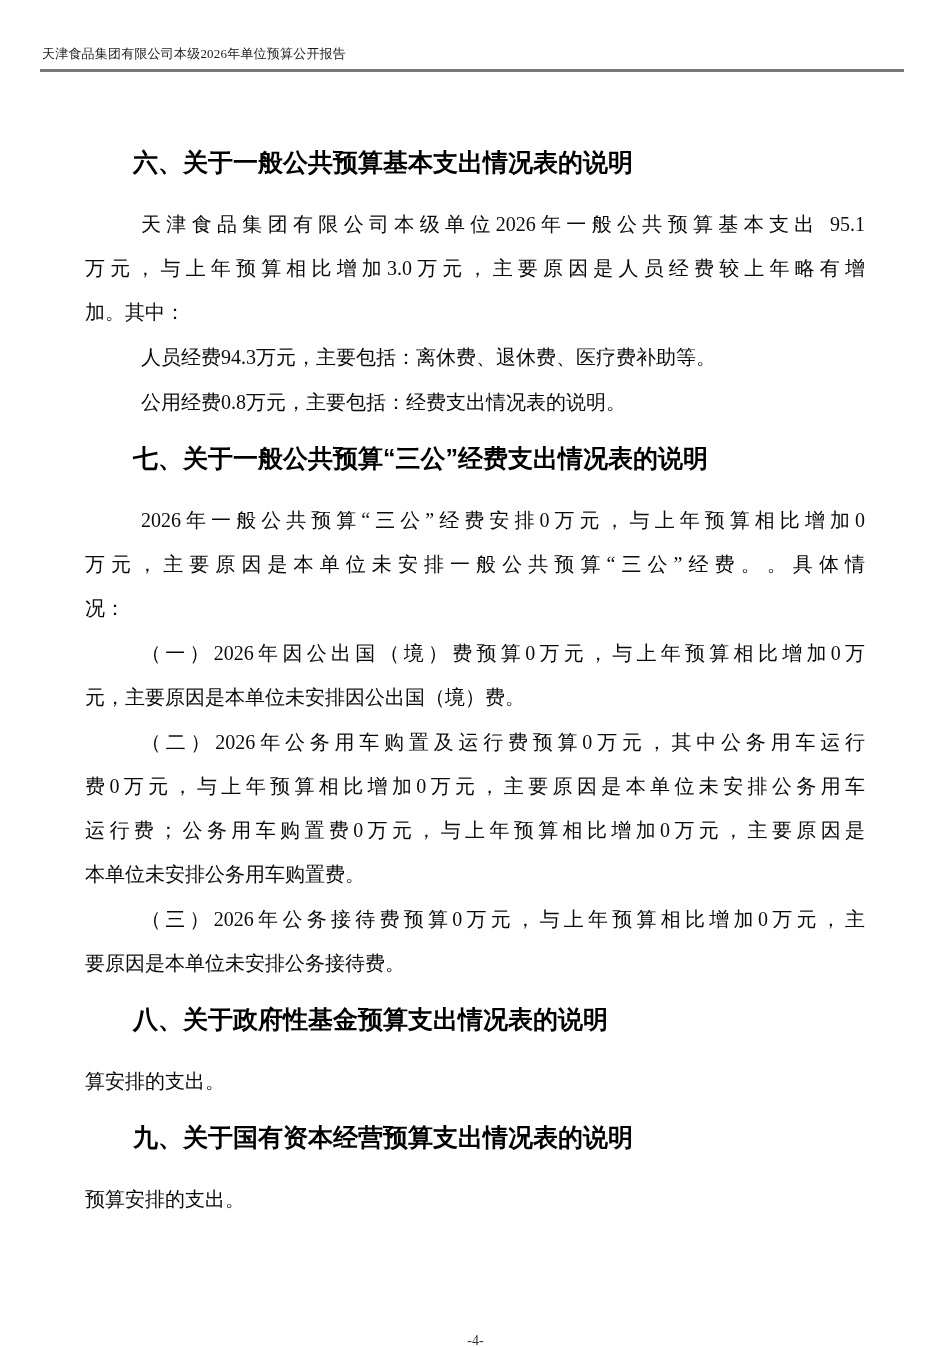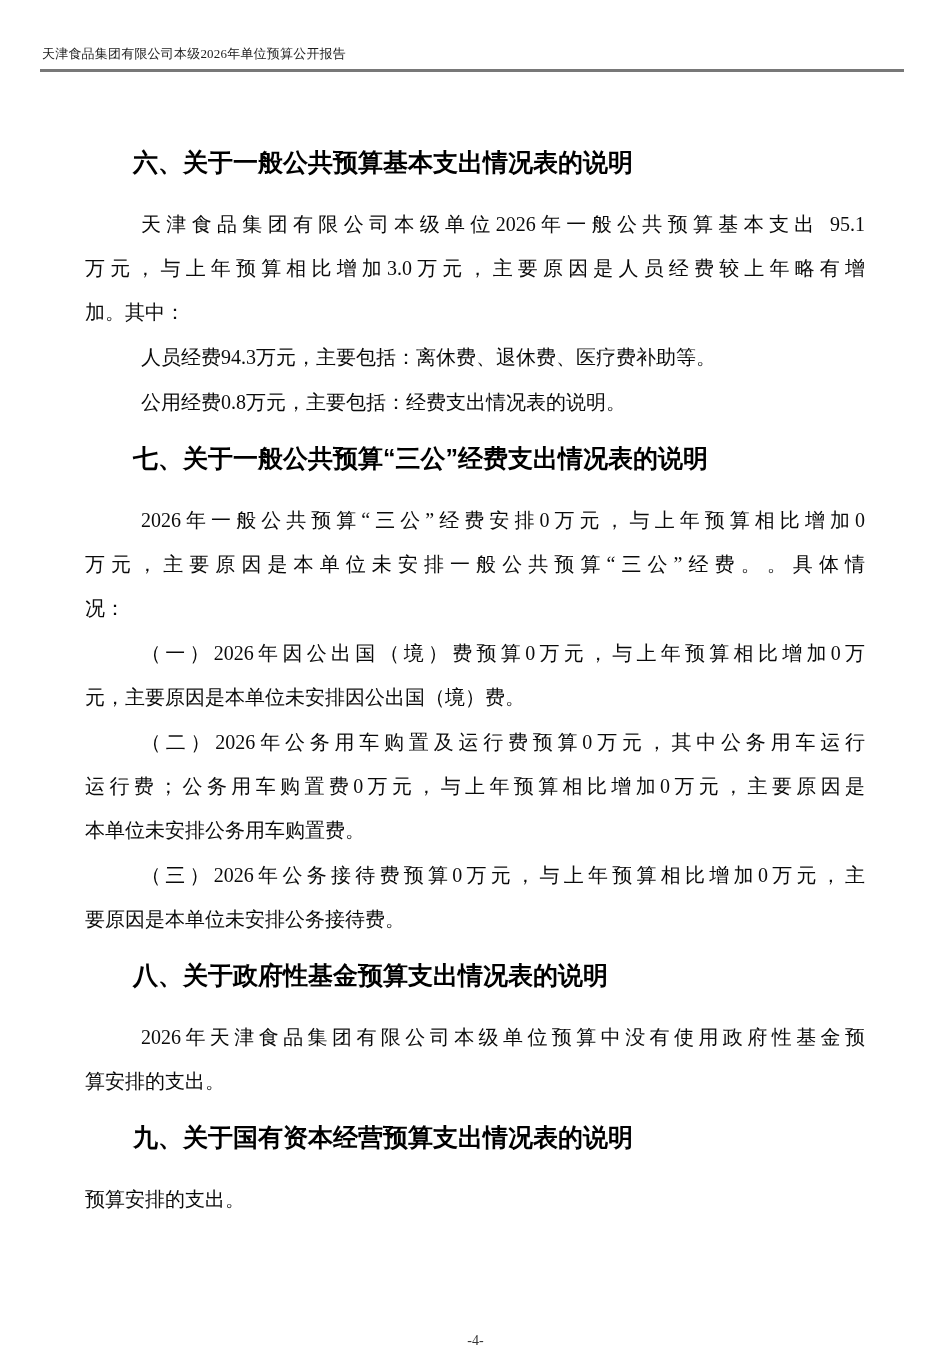--- a/index.html
+++ b/index.html
@@ -104,31 +104,31 @@
       <div class="bl ind j">2026年一般公共预算“三公”经费安排0万元，与上年预算相比增加0</div>
       <div class="bl j">万元，主要原因是本单位未安排一般公共预算“三公”经费。。具体情</div>
       <div class="bl">况：</div>
     </div>
     <div class="para">
       <div class="bl ind j">（一）2026年因公出国（境）费预算0万元，与上年预算相比增加0万</div>
       <div class="bl">元，主要原因是本单位未安排因公出国（境）费。</div>
     </div>
     <div class="para">
       <div class="bl ind j">（二）2026年公务用车购置及运行费预算0万元，其中公务用车运行</div>
+      <div class="bl j">费0万元，与上年预算相比增加0万元，主要原因是本单位未安排公务用车</div>
       <div class="bl j">运行费；公务用车购置费0万元，与上年预算相比增加0万元，主要原因是</div>
       <div class="bl">本单位未安排公务用车购置费。</div>
     </div>
     <div class="para">
       <div class="bl ind j">（三）2026年公务接待费预算0万元，与上年预算相比增加0万元，主</div>
       <div class="bl">要原因是本单位未安排公务接待费。</div>
     </div>
 
     <div class="heading">八、关于政府性基金预算支出情况表的说明</div>
     <div class="para">
-      <div class="bl ind j">2026年天津食品集团有限公司本级单位预算中没有使用政府性基金预</div>
       <div class="bl">算安排的支出。</div>
     </div>
 
     <div class="heading">九、关于国有资本经营预算支出情况表的说明</div>
     <div class="para">
       <div class="bl">预算安排的支出。</div>
     </div>
 
   </div>
 

